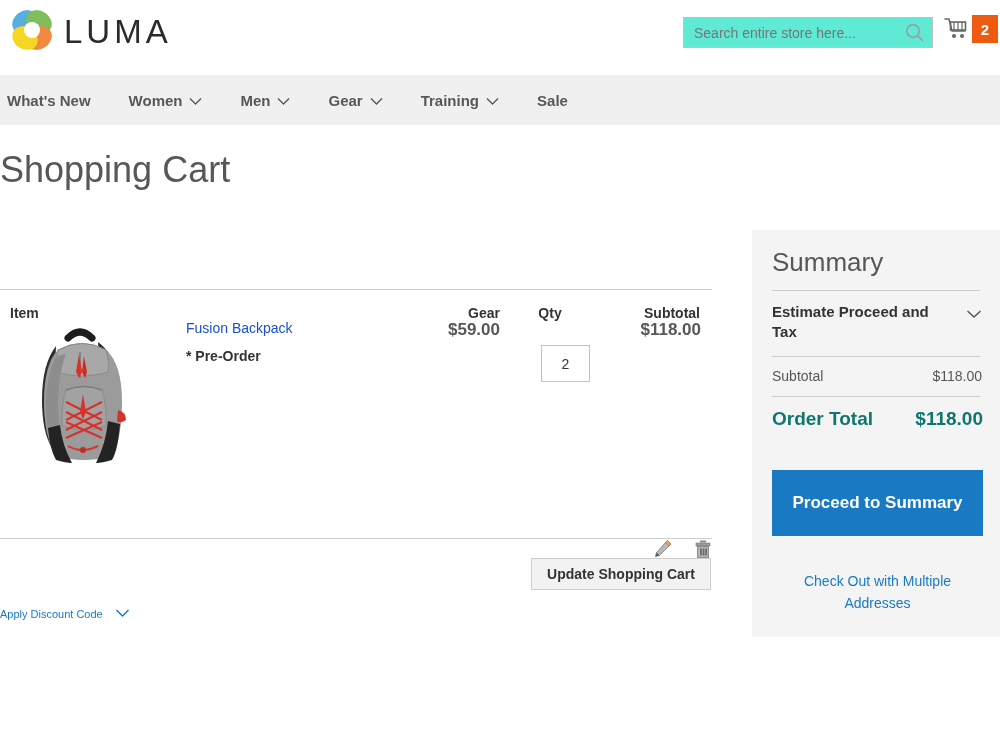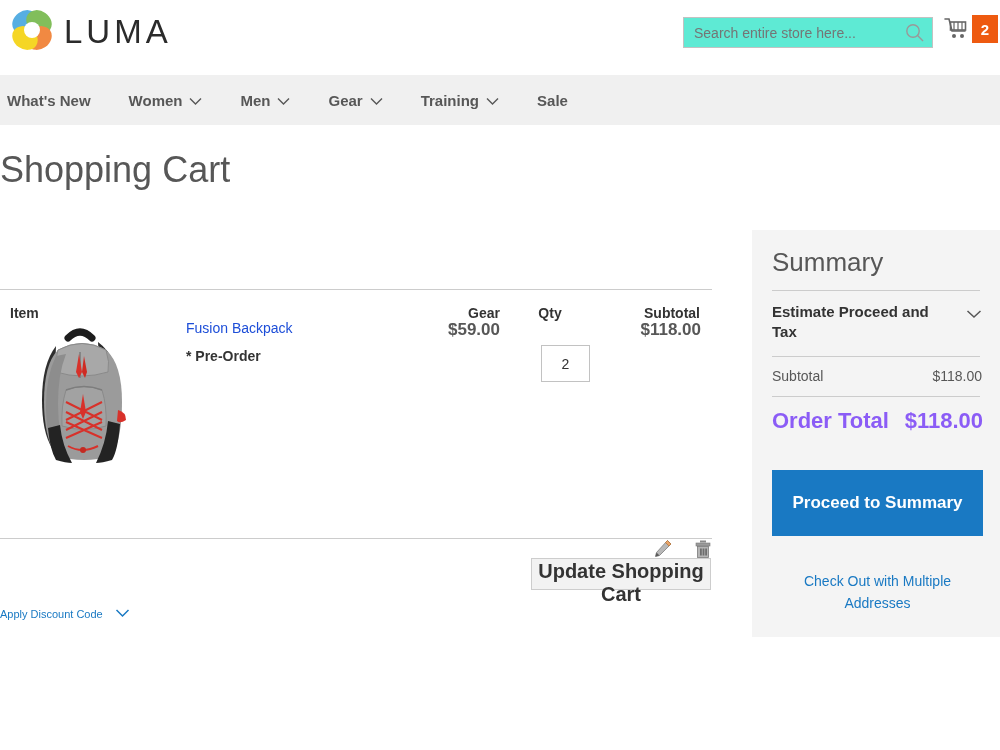--- a/index.html
+++ b/index.html
@@ -101,21 +101,21 @@
   }
   .row-actions { position: absolute; left: 640px; top: 248px; width: 75px; height: 30px; }
   .edit-icon-btn { position: absolute; left: 12px; top: 0px; width: 22px; height: 22px;
     background: none; border: none; padding: 0; cursor: pointer; }
   .del-icon-btn { position: absolute; left: 52px; top: 0px; width: 22px; height: 22px;
     background: none; border: none; padding: 0; cursor: pointer; }
 
   .update-btn {
     position: absolute; left: 531px; top: 558px; width: 180px; height: 32px;
     background: #f2f2f2; border: 1px solid #cdcdcd; color: #333333;
-    font-size: 20px; font-weight: bold; cursor: pointer;
+    font-size: 14px; font-weight: bold; cursor: pointer;
     font-family: "Liberation Sans", sans-serif;
   }
 
   .discount-link {
     position: absolute; left: 0px; top: 608px;
     display: flex; align-items: center; gap: 12px;
     font-size: 11px; color: #1979c3; cursor: pointer;
   }
 
   
@@ -135,21 +135,21 @@
   .estimate-label { display: inline-block; width: 180px; }
   .estimate-chev { position: absolute; right: 0px; top: 2px; }
   .sub-row {
     position: absolute; left: 20px; top: 138px; width: 210px;
     font-size: 14px; color: #575757;
   }
   .sub-row .lbl { float: left; }
   .sub-row .val { float: right; }
   .total-row {
     position: absolute; left: 20px; top: 178px; width: 211px;
-    font-size: 22px; font-weight: bold; color: #8b5cf6;
+    font-size: 19px; font-weight: bold; color: #0f766e;
   }
   .total-row .lbl { float: left; }
   .total-row .val { float: right; }
   .checkout-btn {
     position: absolute; left: 20px; top: 240px; width: 211px; height: 66px;
     background: #1979c3; border: none; color: #ffffff;
     font-size: 17px; font-weight: bold; line-height: 22px; cursor: pointer;
     font-family: "Liberation Sans", sans-serif;
   }
   .multi-link {

